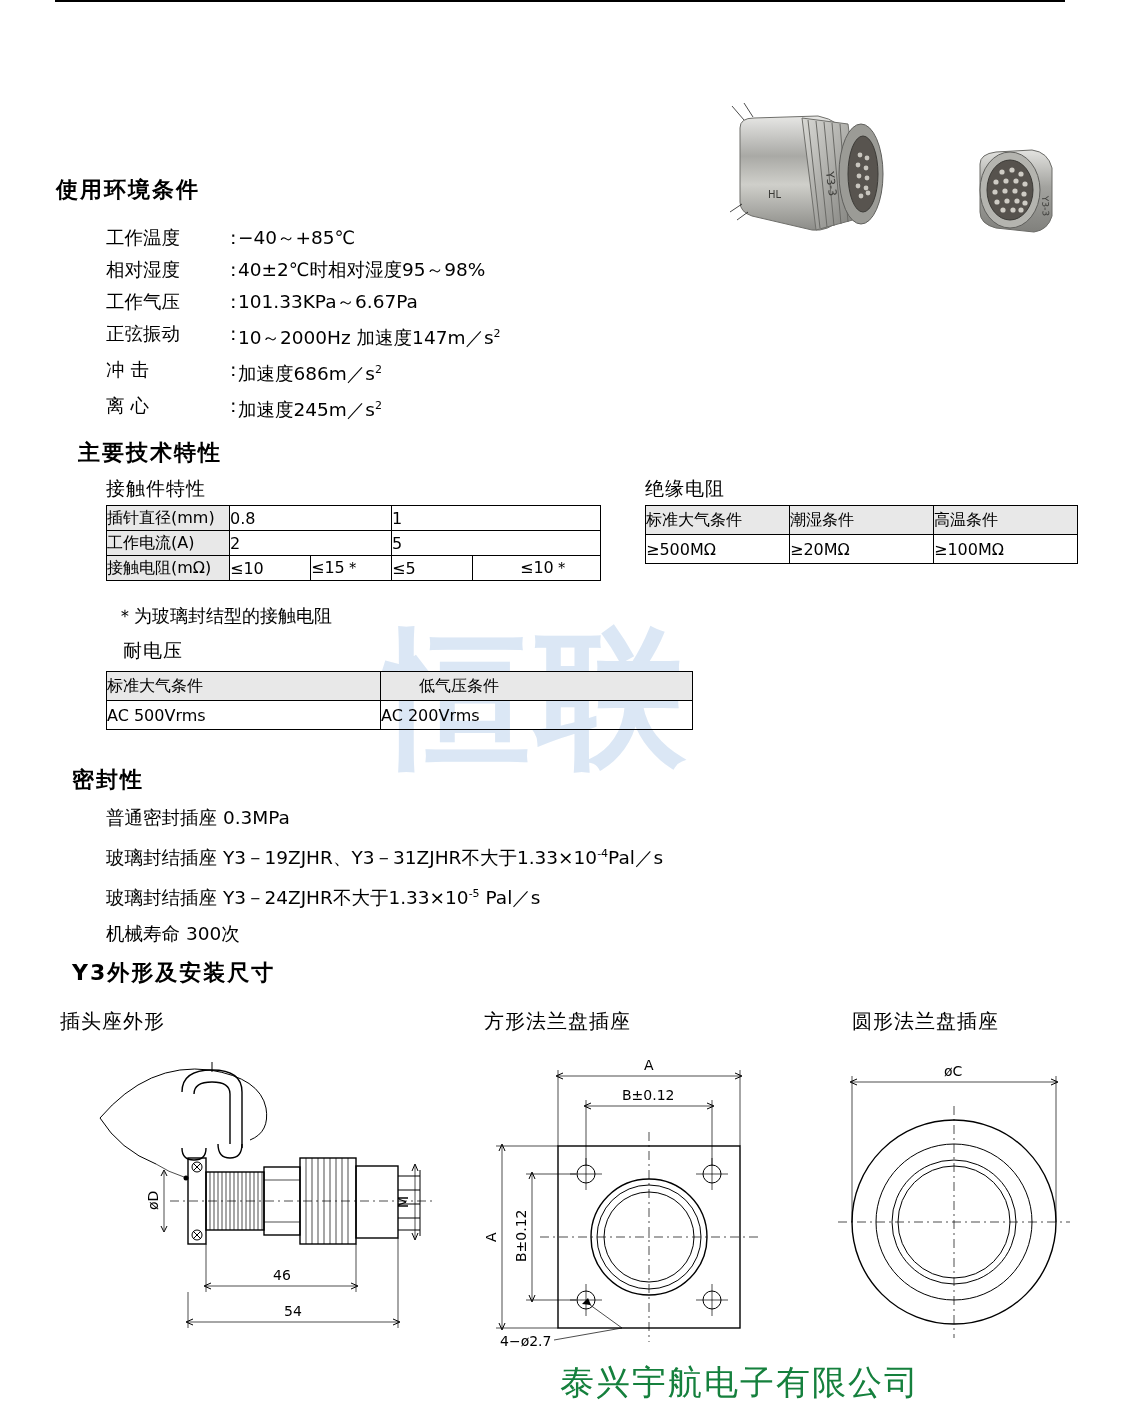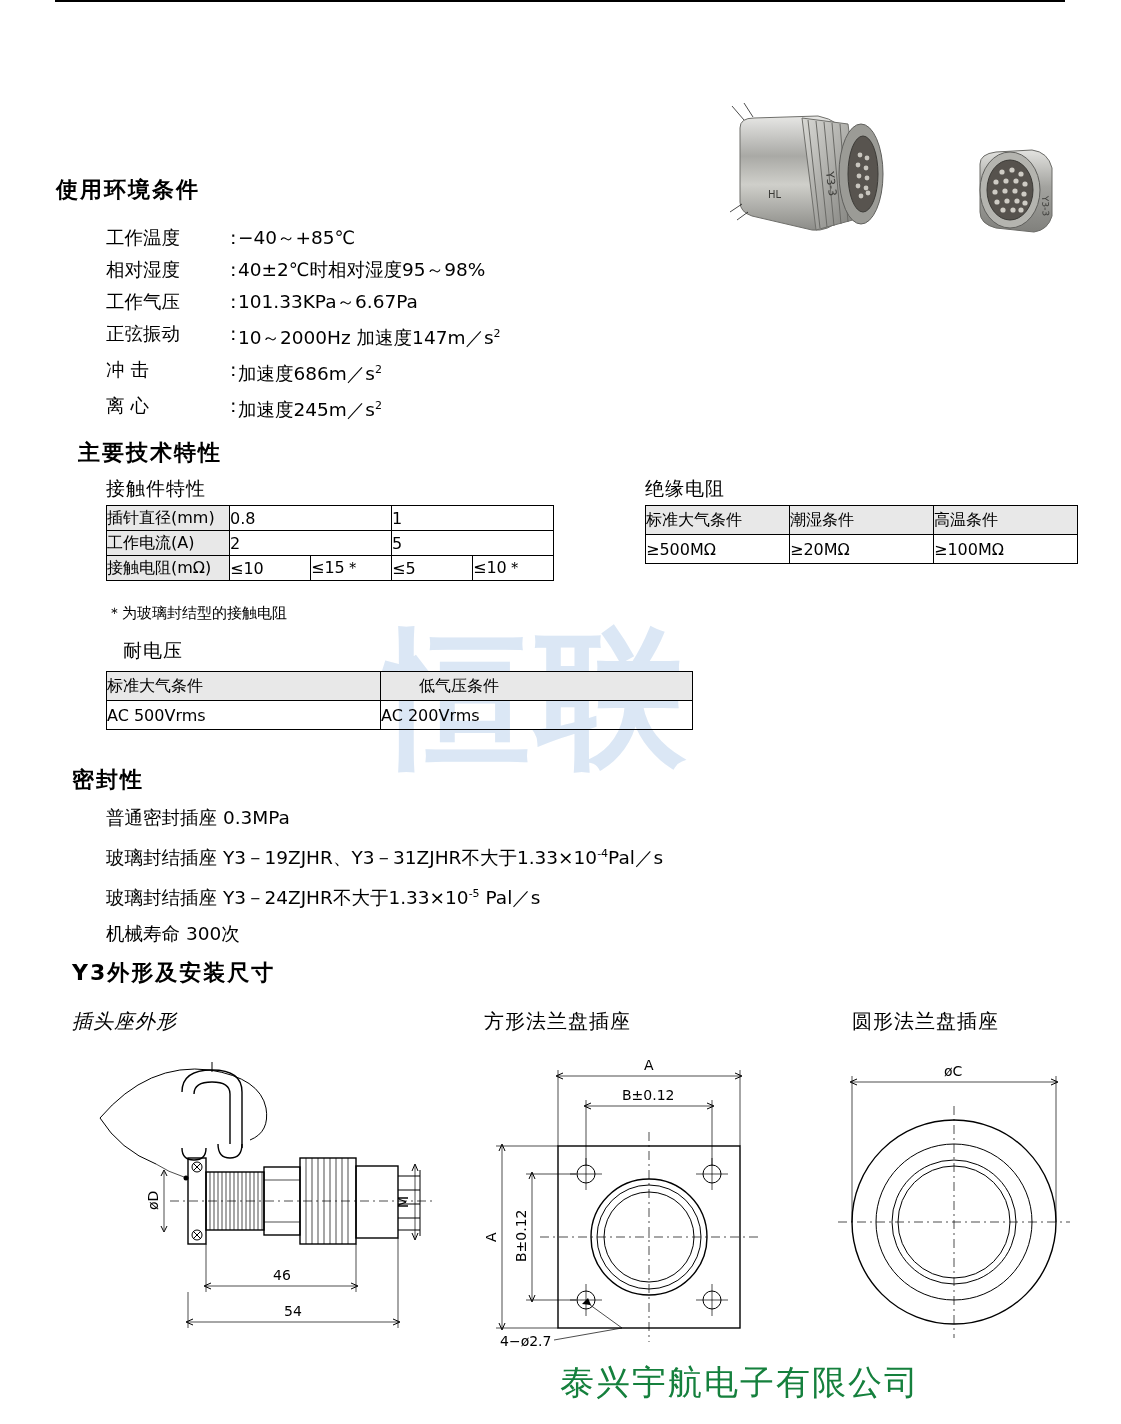--- a/index.html
+++ b/index.html
@@ -62,21 +62,21 @@
 
   #contact-table{position:absolute;left:106px;top:505px;}
   #contact-table td{height:24px;}
 
   #ins-table{position:absolute;left:645px;top:505px;}
   #ins-table td{height:28px;}
 
   #volt-table{position:absolute;left:106px;top:671px;}
   #volt-table td{height:28px;}
 
-  .note{position:absolute;left:107px;top:604px;font-size:15px;}
+  .note{position:absolute;left:116px;top:604px;font-size:18px;}
 
   
   .seal{position:absolute;left:106px;top:800px;font-size:18.5px;line-height:36px;}
 
   
   .cap{position:absolute;font-size:20px;letter-spacing:1px;}
 
   .dim{font-size:14px;font-family:"DejaVu Sans","Liberation Sans",sans-serif;}
 
   svg{display:block;}
@@ -243,21 +243,21 @@
     <tr>
       <td class="hdrcell">工作电流(A)</td>
       <td colspan="2">2</td>
       <td colspan="2">5</td>
     </tr>
     <tr>
       <td class="hdrcell">接触电阻(mΩ)</td>
       <td style="width:80px;">≤10</td>
       <td style="width:80px;">≤15＊</td>
       <td style="width:80px;">≤5</td>
-      <td style="width:80px;">≤10＊</td>
+      <td style="width:80px;padding-left:47px;">≤10＊</td>
     </tr>
   </tbody>
     </table>
 
   <div class="note layer">＊为玻璃封结型的接触电阻</div>
 
   <div class="h3 layer" style="left:645px;top:476px;">绝缘电阻</div>
 
   <table class="tbl layer" id="ins-table">
     <tbody>
@@ -293,21 +293,21 @@
 
   <div class="seal layer">
     <div>普通密封插座  0.3MPa</div>
     <div><span>玻璃封结插座  Y3－19ZJHR、Y3－31ZJHR不大于1.33×10</span><sup>-4</sup><span>Pal／s</span></div>
     <div><span>玻璃封结插座  Y3－24ZJHR不大于1.33×10</span><sup>-5</sup><span> Pal／s</span></div>
     <div>机械寿命  300次</div>
   </div>
 
   <div class="h2 layer" style="left:72px;top:958px;">Y3外形及安装尺寸</div>
 
-  <div class="cap layer" style="left:72px;top:1008px;font-style:italic;">插头座外形</div>
+  <div class="cap layer" style="left:60px;top:1008px;">插头座外形</div>
   <div class="cap layer" style="left:484px;top:1008px;">方形法兰盘插座</div>
   <div class="cap layer" style="left:852px;top:1008px;">圆形法兰盘插座</div>
 
   <div class="layer" style="position:absolute;left:60px;top:1040px;">
     <svg width="400" height="330" viewBox="0 0 400 330">
 
       <path d="M40,78 Q88,22 150,30 Q200,38 206,68 Q210,92 190,100" class="ln"></path>
       <path d="M40,78 Q60,110 96,124" class="ln"></path>
 
       <path d="M122,52 Q122,30 152,30 Q182,30 182,52 L182,108" class="ln2"></path>

